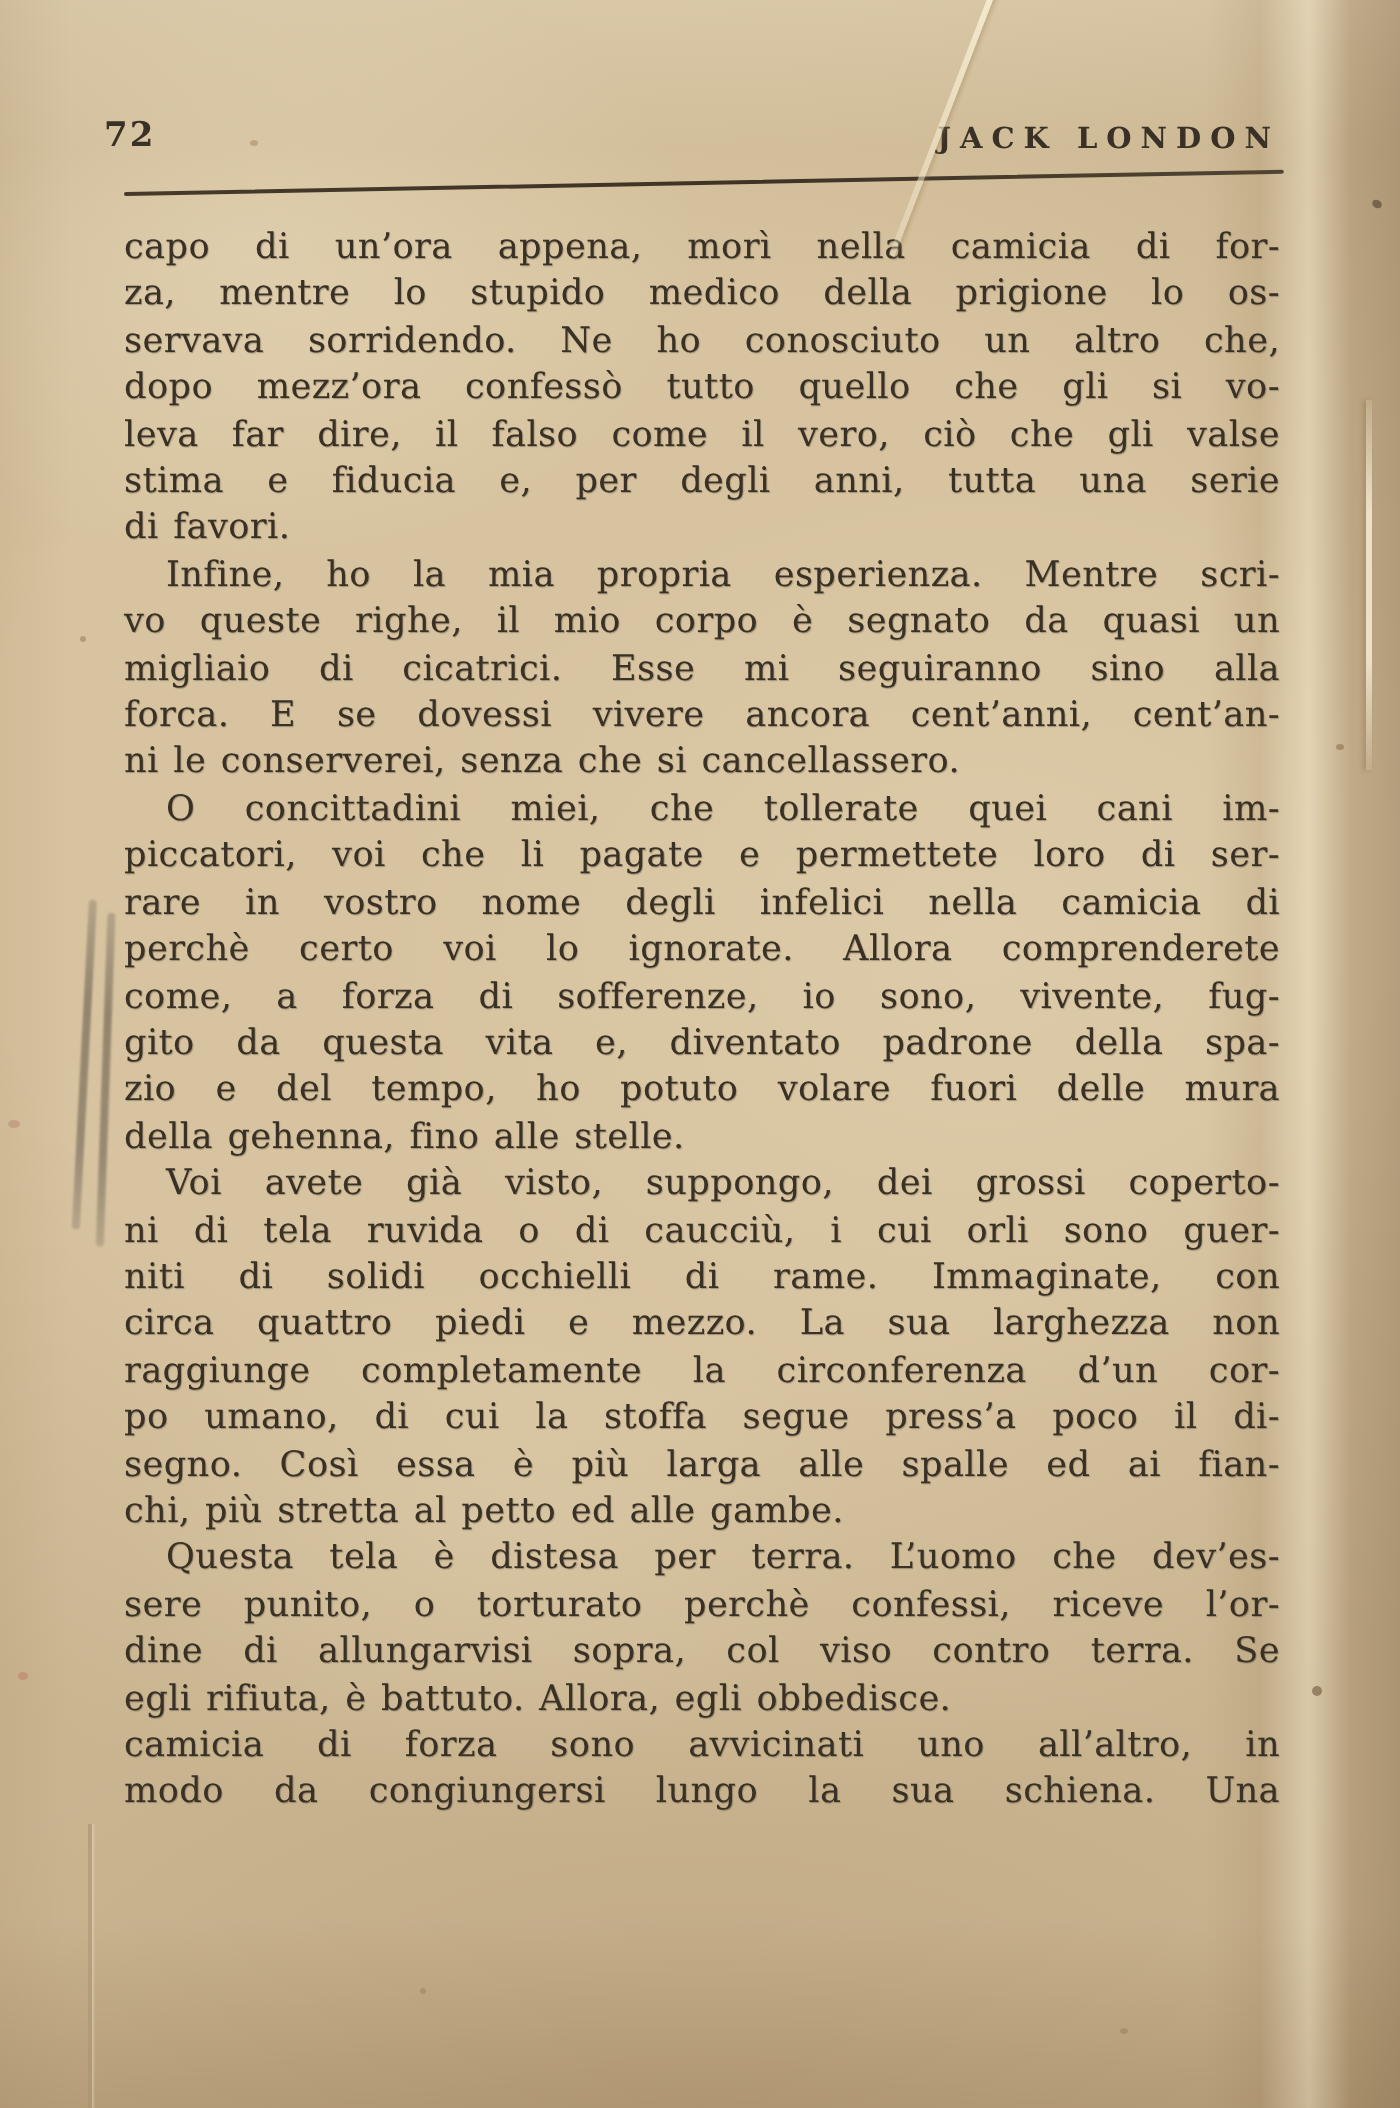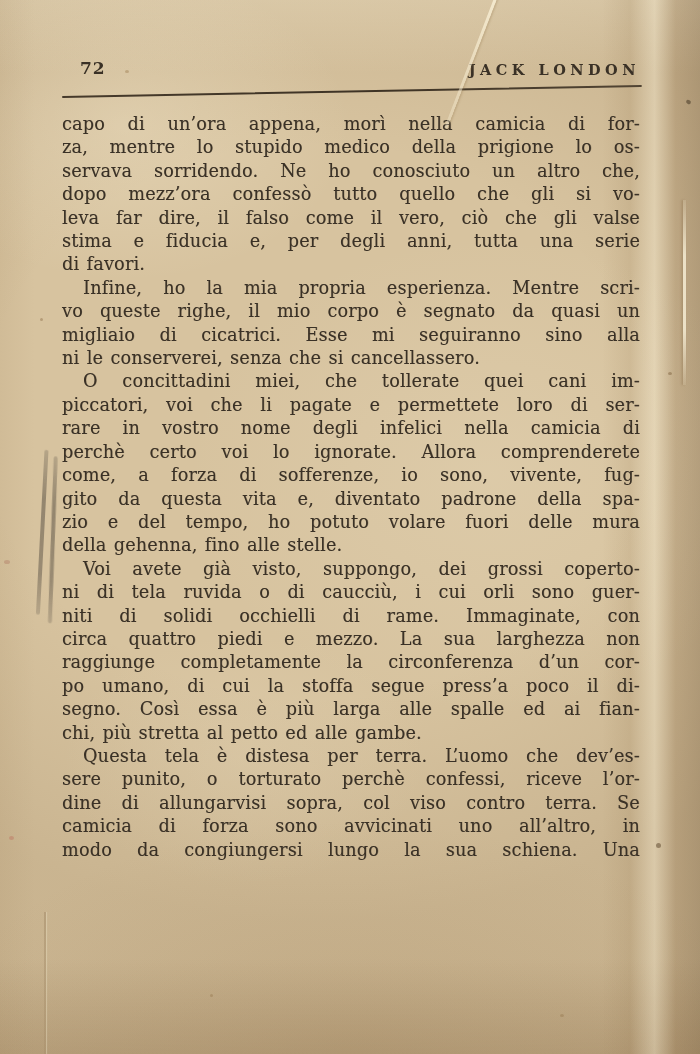--- a/index.html
+++ b/index.html
@@ -24,21 +24,21 @@
       
       linear-gradient(180deg, rgba(246,236,210,0.28) 0%, rgba(0,0,0,0) 7%),
       
       radial-gradient(ellipse 320px 220px at 18% 12%, rgba(241,229,201,0.38), rgba(0,0,0,0) 70%),
       radial-gradient(ellipse 420px 330px at 70% 45%, rgba(235,221,192,0.28), rgba(0,0,0,0) 72%),
       radial-gradient(ellipse 260px 180px at 35% 72%, rgba(229,214,184,0.25), rgba(0,0,0,0) 70%),
       radial-gradient(ellipse 540px 300px at 50% 100%, rgba(150,118,78,0.18), rgba(0,0,0,0) 78%),
       radial-gradient(ellipse 600px 500px at 45% 40%, rgba(0,0,0,0) 55%, rgba(120,92,56,0.14) 100%);
   }
   .pagenum{
-    position:absolute;left:80px;top:58px;
+    position:absolute;left:52px;top:58px;
     font-size:17px;font-weight:bold;letter-spacing:1px;
   }
   .runhead{
     position:absolute;left:62px;top:61px;width:578px;
     text-align:right;font-size:14.5px;font-weight:bold;letter-spacing:4.5px;
   }
   .rule{
     position:absolute;left:62px;top:96px;width:580px;height:2px;
     background:linear-gradient(90deg,#463a2b 0%,#3e3325 55%,#514433 100%);
     transform:rotate(-1.1deg);transform-origin:left center;
@@ -100,20 +100,21 @@
         <div class="line justified">servava sorridendo. Ne ho conosciuto un altro che,</div>
         <div class="line justified">dopo mezz’ora confessò tutto quello che gli si vo-</div>
         <div class="line justified">leva far dire, il falso come il vero, ciò che gli valse</div>
         <div class="line justified">stima e fiducia e, per degli anni, tutta una serie</div>
         <div class="line">di favori.</div>
       </div>
       <div class="paragraph">
         <div class="line justified indented">Infine, ho la mia propria esperienza. Mentre scri-</div>
         <div class="line justified">vo queste righe, il mio corpo è segnato da quasi un</div>
         <div class="line justified">migliaio di cicatrici. Esse mi seguiranno sino alla</div>
+        <div class="line justified">forca. E se dovessi vivere ancora cent’anni, cent’an-</div>
         <div class="line">ni le conserverei, senza che si cancellassero.</div>
       </div>
       <div class="paragraph">
         <div class="line justified indented">O concittadini miei, che tollerate quei cani im-</div>
         <div class="line justified">piccatori, voi che li pagate e permettete loro di ser-</div>
         <div class="line justified">rare in vostro nome degli infelici nella camicia di</div>
         <div class="line justified">perchè certo voi lo ignorate. Allora comprenderete</div>
         <div class="line justified">come, a forza di sofferenze, io sono, vivente, fug-</div>
         <div class="line justified">gito da questa vita e, diventato padrone della spa-</div>
         <div class="line justified">zio e del tempo, ho potuto volare fuori delle mura</div>
@@ -126,20 +127,21 @@
         <div class="line justified">circa quattro piedi e mezzo. La sua larghezza non</div>
         <div class="line justified">raggiunge completamente la circonferenza d’un cor-</div>
         <div class="line justified">po umano, di cui la stoffa segue press’a poco il di-</div>
         <div class="line justified">segno. Così essa è più larga alle spalle ed ai fian-</div>
         <div class="line">chi, più stretta al petto ed alle gambe.</div>
       </div>
       <div class="paragraph">
         <div class="line justified indented">Questa tela è distesa per terra. L’uomo che dev’es-</div>
         <div class="line justified">sere punito, o torturato perchè confessi, riceve l’or-</div>
         <div class="line justified">dine di allungarvisi sopra, col viso contro terra. Se</div>
+        <div class="line">egli rifiuta, è battuto. Allora, egli obbedisce.</div>
       </div>
       <div class="paragraph">
         <div class="line justified">camicia di forza sono avvicinati uno all’altro, in</div>
         <div class="line justified">modo da congiungersi lungo la sua schiena. Una</div>
       </div>
     </div>
 
   <div class="pencil">
     <span class="s1"></span>
     <span class="s2"></span>

